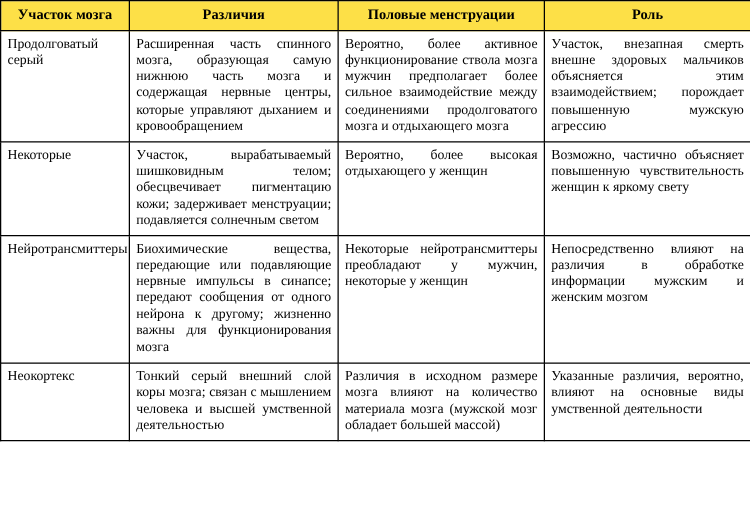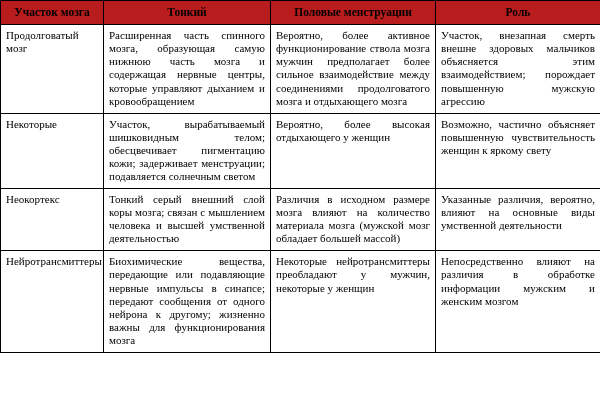--- a/index.html
+++ b/index.html
@@ -30,21 +30,21 @@
   table.brain-table td {
     border: 1px solid #000;
     vertical-align: top;
     padding: 4px 5px 5px 5px;
     box-sizing: border-box;
   }
   table.brain-table th {
     text-align: center;
     font-weight: bold;
     font-size: 11.5px;
-    background: #b91c1c;
+    background: #fde047;
     padding-top: 5px;
     padding-bottom: 5px;
     line-height: 1.15;
     vertical-align: middle;
   }
   table.brain-table td {
     font-size: 11px;
     line-height: 1.19;
     text-align: justify;
     text-justify: inter-word;
@@ -65,45 +65,45 @@
   <table class="brain-table">
     <colgroup>
       <col class="c1">
       <col class="c2">
       <col class="c3">
       <col class="c4">
     </colgroup>
     <thead>
       <tr>
         <th>Участок мозга</th>
-        <th>Тонкий</th>
+        <th>Различия</th>
         <th>Половые менструации</th>
         <th>Роль</th>
       </tr>
     </thead>
     <tbody>
       <tr>
-        <td class="col-term">Продолговатый мозг</td>
+        <td class="col-term">Продолговатый серый</td>
         <td>Расширенная часть спинного мозга, образующая самую нижнюю часть мозга и содержащая нервные центры, которые управляют дыханием и кровообращением</td>
         <td>Вероятно, более активное функционирование ствола мозга мужчин предполагает более сильное взаимодействие между соединениями продолговатого мозга и отдыхающего мозга</td>
         <td>Участок, внезапная смерть внешне здоровых мальчиков объясняется этим взаимодействием; порождает повышенную мужскую агрессию</td>
       </tr>
       <tr>
         <td class="col-term">Некоторые</td>
         <td>Участок, вырабатываемый шишковидным телом; обесцвечивает пигментацию кожи; задерживает менструации; подавляется солнечным светом</td>
         <td>Вероятно, более высокая отдыхающего у женщин</td>
         <td>Возможно, частично объясняет повышенную чувствительность женщин к яркому свету</td>
       </tr>
       <tr>
+        <td class="col-term">Нейротрансмиттеры</td>
+        <td>Биохимические вещества, передающие или подавляющие нервные импульсы в синапсе; передают сообщения от одного нейрона к другому; жизненно важны для функционирования мозга</td>
+        <td>Некоторые нейротрансмиттеры преобладают у мужчин, некоторые у женщин</td>
+        <td>Непосредственно влияют на различия в обработке информации мужским и женским мозгом</td>
+      </tr>
+      <tr>
         <td class="col-term">Неокортекс</td>
         <td>Тонкий серый внешний слой коры мозга; связан с мышлением человека и высшей умственной деятельностью</td>
         <td>Различия в исходном размере мозга влияют на количество материала мозга (мужской мозг обладает большей массой)</td>
         <td>Указанные различия, вероятно, влияют на основные виды умственной деятельности</td>
-      </tr>
-      <tr>
-        <td class="col-term">Нейротрансмиттеры</td>
-        <td>Биохимические вещества, передающие или подавляющие нервные импульсы в синапсе; передают сообщения от одного нейрона к другому; жизненно важны для функционирования мозга</td>
-        <td>Некоторые нейротрансмиттеры преобладают у мужчин, некоторые у женщин</td>
-        <td>Непосредственно влияют на различия в обработке информации мужским и женским мозгом</td>
       </tr>
     </tbody>
   </table>
 </div>
 
 </body></html>

